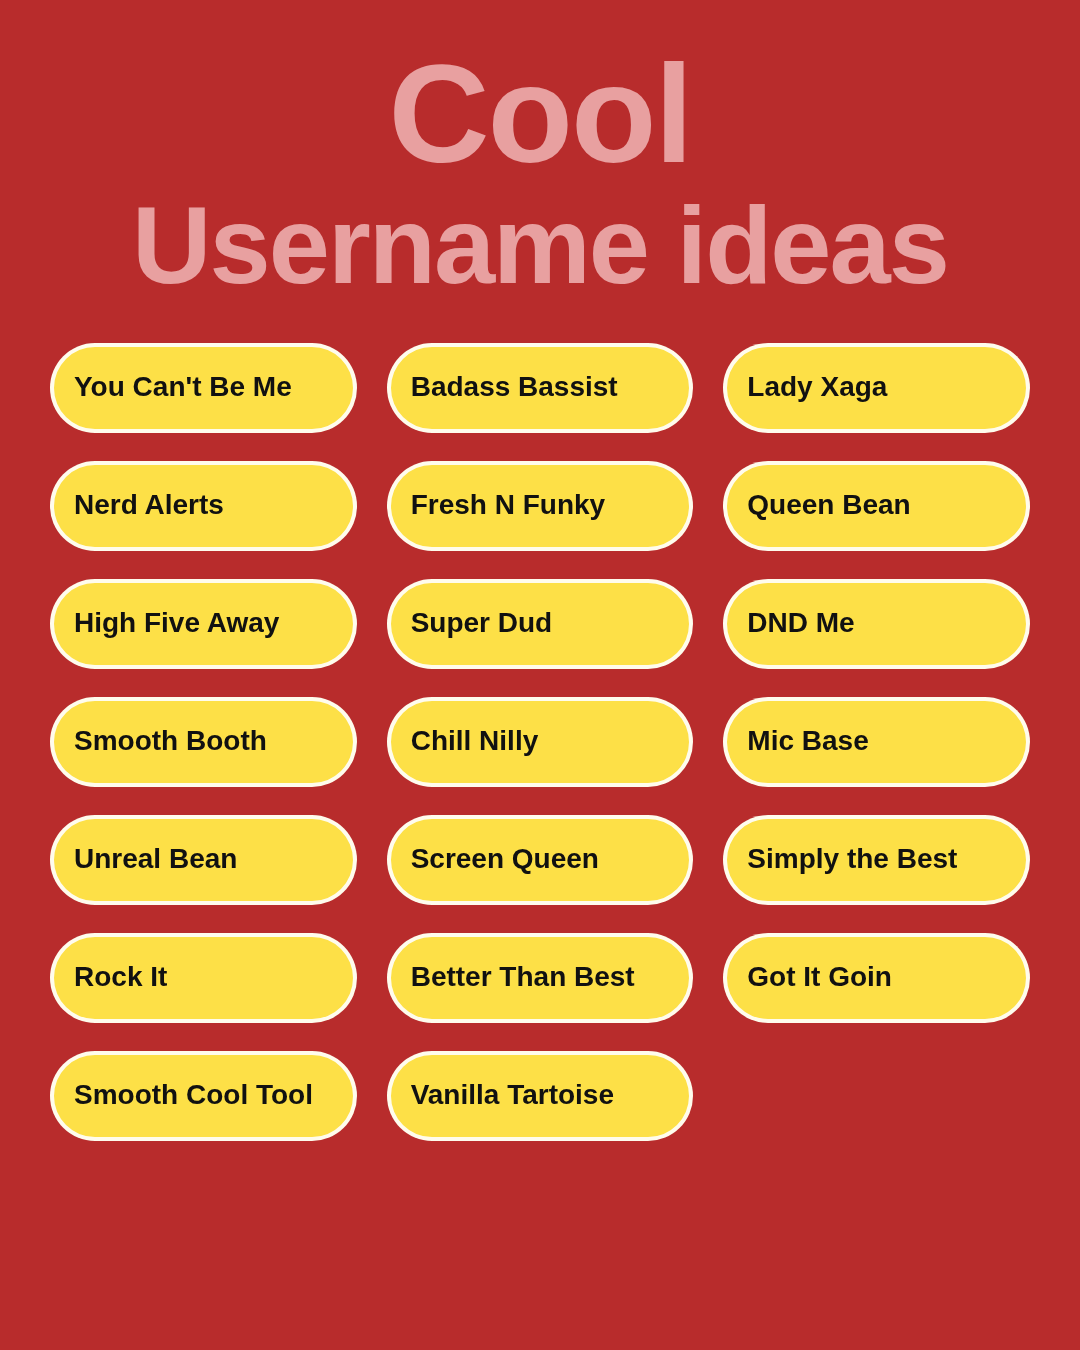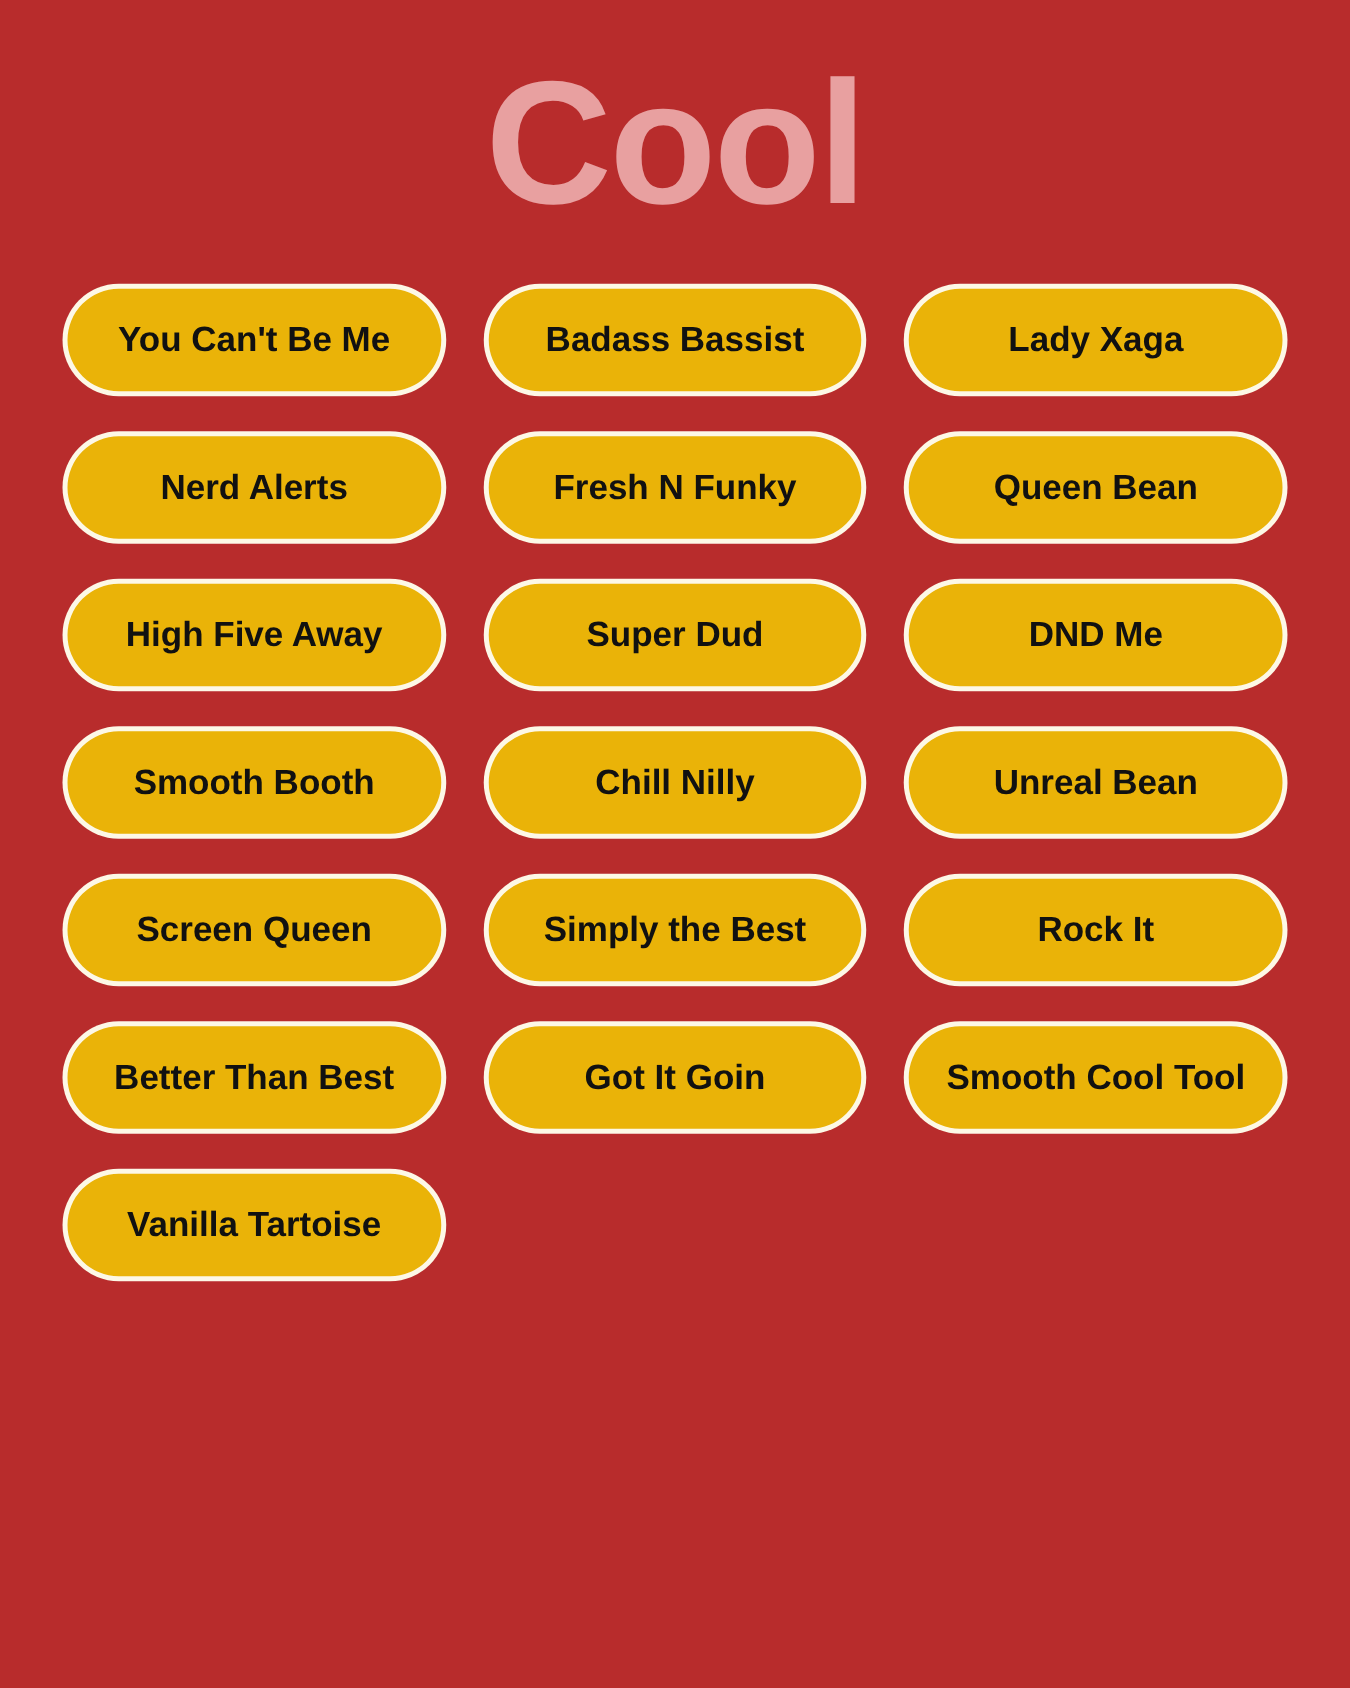--- a/index.html
+++ b/index.html
@@ -44,44 +44,45 @@
 
     .grid {
       display: grid;
       grid-template-columns: repeat(3, 1fr);
       gap: 28px 30px;
       padding: 10px 50px 30px;
       width: 100%;
     }
 
     .username-pill {
-      background-color: #eab308;
+      background-color: #fde047;
       border-radius: 60px;
       display: flex;
       align-items: center;
-      justify-content: center;
+      justify-content: flex-start;
       padding: 22px 20px;
       min-height: 90px;
       border: 4px solid rgba(255,255,255,0.9);
     }
 
     .username-pill span {
       font-size: 28px;
       font-weight: 900;
       color: #111111;
       text-align: center;
       line-height: 1.1;
       font-family: 'Arial Black', 'Arial Bold', Arial, sans-serif;
     }
   </style>
 </head>
 <body>
 
 <div class="header">
   <span class="header-title">Cool</span>
+  <span class="header-subtitle">Username ideas</span>
 </div>
 
 <div class="grid" id="username-grid">
 <div class="username-pill">
       <span>You Can't Be Me</span>
     </div>
     <div class="username-pill">
       <span>Badass Bassist</span>
     </div>
     <div class="username-pill">
@@ -105,20 +106,23 @@
     <div class="username-pill">
       <span>DND Me</span>
     </div>
     <div class="username-pill">
       <span>Smooth Booth</span>
     </div>
     <div class="username-pill">
       <span>Chill Nilly</span>
     </div>
     <div class="username-pill">
+      <span>Mic Base</span>
+    </div>
+    <div class="username-pill">
       <span>Unreal Bean</span>
     </div>
     <div class="username-pill">
       <span>Screen Queen</span>
     </div>
     <div class="username-pill">
       <span>Simply the Best</span>
     </div>
     <div class="username-pill">
       <span>Rock It</span>

